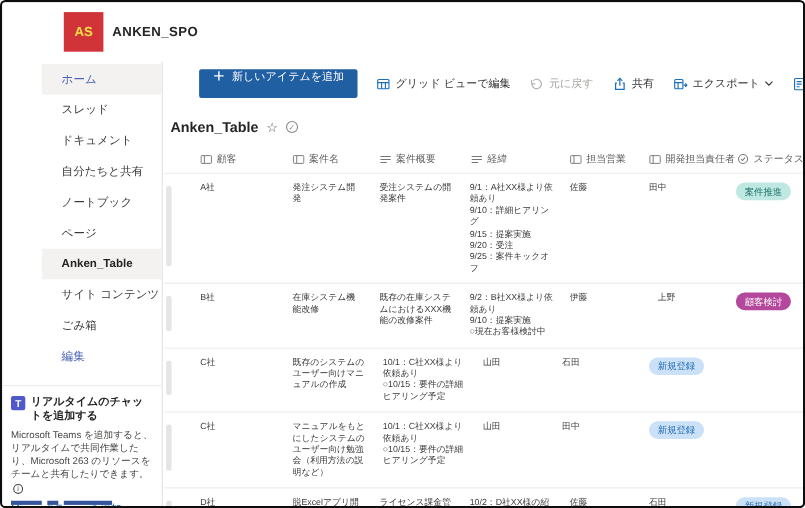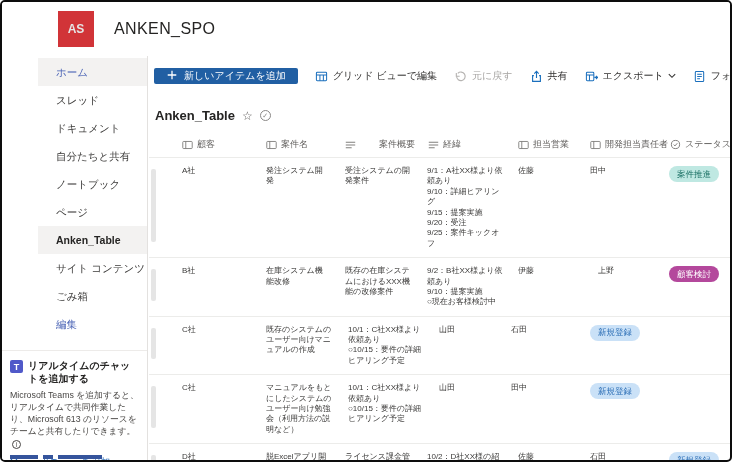--- a/index.html
+++ b/index.html
@@ -8,23 +8,23 @@
 
   .frame {
     position: relative; width: 732px; height: 462px;
     border: 2px solid #0d0d0d; border-radius: 5px;
     overflow: hidden; background: #fff;
   }
 
   
   .header { position:absolute; top:0; left:0; right:0; height:54px; background:#fff;
             display:flex; align-items:center; padding-left:56px; }
-  .logo { width:36px; height:36px; background:#d13438; color:#e5e5e5; font-weight:bold;
+  .logo { width:36px; height:36px; background:#d13438; color:#fde047; font-weight:bold;
           font-size:12px; display:flex; align-items:center; justify-content:center; }
-  .site-title { margin-left:20px; font-size:16px; font-weight:normal; color:#252423; letter-spacing:.4px; }
+  .site-title { margin-left:8px; font-size:12px; font-weight:bold; color:#252423; letter-spacing:.4px; }
 
   
   .sidebar { position:absolute; top:54px; left:0; width:146px; bottom:0; background:#fff;
              border-right:1px solid #e3e1df; padding-top:2px; overflow:hidden; }
   .nav-item { height:28px; line-height:28px; padding-left:18px; font-size:10.5px; color:#3b3a39;
               white-space:nowrap; cursor:pointer;margin-left:36px; }
   .nav-item.style-home { color:#4a63b5; background:#f3f2f1; }
   .nav-item.style-selected { background:#f3f2f1; font-weight:bold; color:#252423; }
   .nav-item.style-link { color:#4a63b5; }
 
@@ -40,41 +40,41 @@
   .promo-link { margin-top:6px; font-size:9.5px; color:#2b6cb8; cursor:pointer; }
   .cutoff { position:absolute; bottom:1px; left:8px; height:4px; overflow:hidden; display:flex; gap:5px; }
   .cutoff i { display:block; width:28px; height:4px; background:#35549c; }
   .cutoff i:nth-child(2){ width:10px; } .cutoff i:nth-child(3){ width:44px; }
 
   
   .main { position:absolute; left:147px; top:54px; right:0; bottom:0; overflow:hidden; }
 
   .toolbar { height:40px; display:flex; align-items:center; padding-left:5px; gap:17px;
              overflow:hidden; white-space:nowrap; }
-  .btn-primary { display:flex; align-items:center; gap:6px; background:#215fa3; color:#fff;
-                 border:none; height:16px; padding:0 12px; border-radius:2px; font-size:10px;
-                 font-family:inherit; cursor:pointer; }
+  .btn-primary { display:flex; align-items:flex-start; gap:6px; background:#215fa3; color:#fff;
+                 border:none; height:26px; padding:0 12px; border-radius:2px; font-size:10px;
+                 font-family:inherit; cursor:pointer;margin-left:27px; }
   .tb-item { display:flex; align-items:center; gap:5px; font-size:10px; color:#323130; cursor:pointer; }
   .tb-item .ic { color:#1a6fbd; display:flex; }
   .tb-item.disabled { color:#a6a4a2; } .tb-item.disabled .ic { color:#b5b3b1; }
   .chev { display:flex; color:#323130; margin-left:-1px; }
 
   .title-row { display:flex; align-items:center; gap:7px; padding:12px 0 0 6px; }
   .list-title { font-size:13px; font-weight:bold; color:#252423; }
   .star { color:#605e5c; font-size:12px; line-height:1; cursor:pointer; }
   .check-circle { width:11px; height:11px; border:1px solid #8a8886; border-radius:50%; color:#8a8886;
                   font-size:7px; display:flex; align-items:center; justify-content:center; }
 
   .table { margin-top:9px; }
   .thead { display:flex; align-items:center; height:26px; border-bottom:1px solid #ececea; }
   .th { display:flex; align-items:center; gap:4px; font-size:9px; color:#605e5c;
         padding-left:13px; white-space:nowrap; overflow:visible; cursor:pointer; }
   .th .cic { color:#797775; display:flex; }
   .gutter { width:20px; flex:0 0 auto; position:relative; }
-  .c0{width:84px;flex:0 0 auto;} .c1{width:79px;flex:0 0 auto;} .c2{width:83px;flex:0 0 auto;justify-content:space-between;}
+  .c0{width:84px;flex:0 0 auto;} .c1{width:79px;flex:0 0 auto;} .c2{width:83px;flex:0 0 auto;}
   .c3{width:90px;flex:0 0 auto;} .c4{width:72px;flex:0 0 auto;} .c5{width:80px;flex:0 0 auto;}
   .c6{width:77px;flex:0 0 auto;}
 
   .row { display:flex; border-bottom:1px solid #ececea; padding:6px 0 8px 0; position:relative; }
   .row-bar { position:absolute; left:2px; top:5px; bottom:7px; width:5px; background:#e5e5e5; border-radius:2px; }
   .td { font-size:8px; color:#3b3a39; line-height:1.3; padding:2px 3px 0 13px; word-break:break-all; }
   .td.history { white-space:pre-line; padding-left:12px; padding-right:2px; }
   .td.status { padding-left:12px; }
   .pill { display:inline-block; font-size:8.5px; padding:2.5px 8px; border-radius:9px; white-space:nowrap; }
 </style>
@@ -99,21 +99,21 @@
         <div class="nav-item style-selected">Anken_Table</div>
         <div class="nav-item">サイト コンテンツ</div>
         <div class="nav-item">ごみ箱</div>
         <div class="nav-item style-link">編集</div>
       </nav>
     <div class="promo">
       <div class="promo-head">
         <span class="teams-icon">T</span>
         <span class="promo-title">リアルタイムのチャットを追加する</span>
       </div>
-      <div class="promo-desc"><span>Microsoft Teams を追加すると、リアルタイムで共同作業したり、Microsoft 613 のリソースをチームと共有したりできます。</span><span class="info-circle">i</span></div>
+      <div class="promo-desc"><span>Microsoft Teams を追加すると、リアルタイムで共同作業したり、Microsoft 263 のリソースをチームと共有したりできます。</span><span class="info-circle">i</span></div>
       <div class="promo-link">Microsoft Teams を追加</div>
     </div>
     <div class="cutoff">
         <i></i>
         <i></i>
         <i></i>
       </div>
   </div>
 
   <div class="main">

